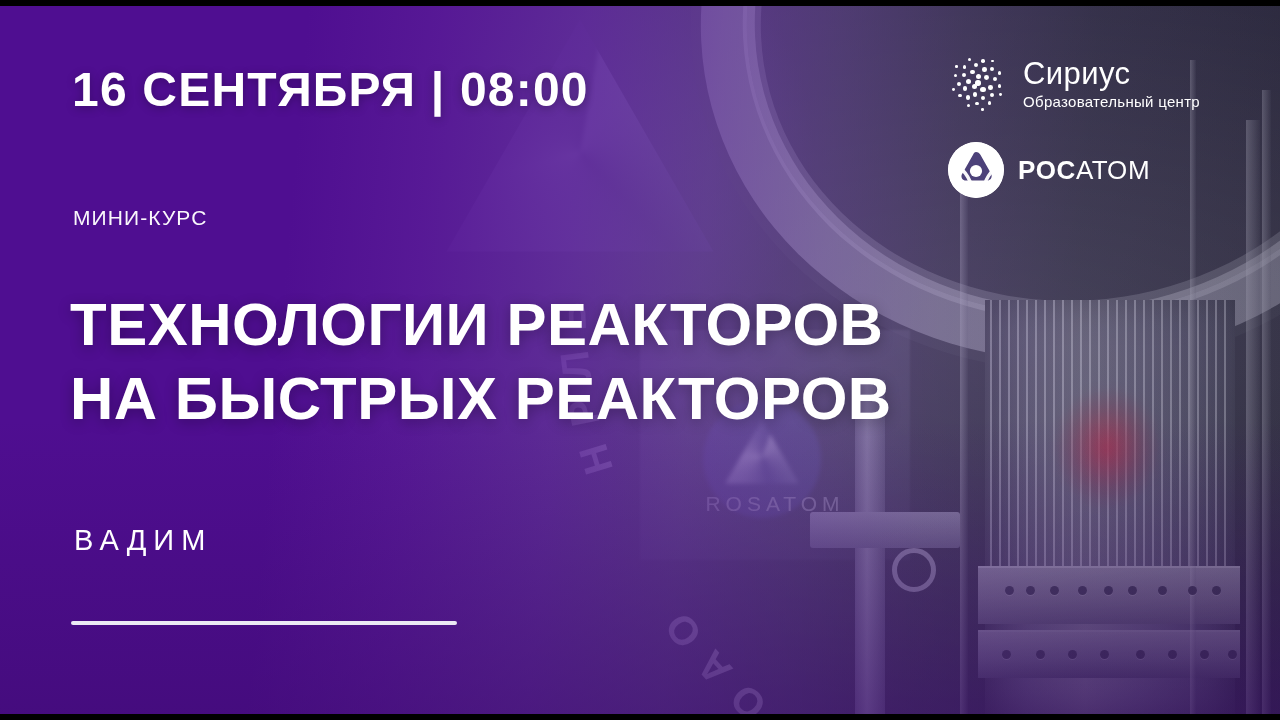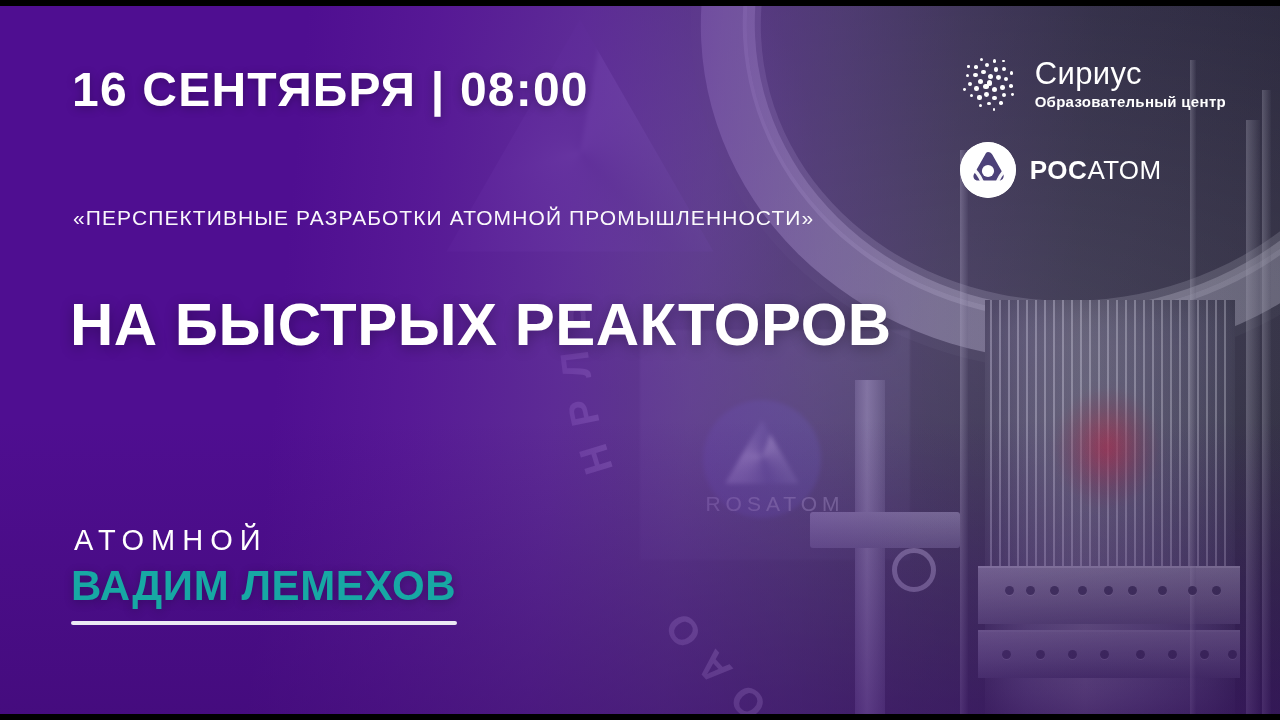--- a/index.html
+++ b/index.html
@@ -234,37 +234,37 @@
   }
   .speaker-role{
     position:absolute;left:72px;top:641px;
     color:#f2eefb;
     font-size:20px;
     font-weight:400;
     letter-spacing:.2px;
   }
 
   
-  .logos{position:absolute;right:54px;top:52px;z-index:40;}
+  .logos{position:absolute;right:80px;top:52px;z-index:40;}
 
   .logo-sirius{
     display:flex;align-items:center;gap:14px;
   }
   .sirius-dots{
     position:relative;width:62px;height:62px;flex:0 0 62px;
   }
   .sirius-dots i{
     position:absolute;border-radius:50%;background:#ffffff;display:block;
   }
   .sirius-words{line-height:1;}
   .sirius-title{
     color:#ffffff;font-size:31px;font-weight:400;letter-spacing:.4px;
   }
   .sirius-sub{
-    color:#ffffff;font-size:15px;font-weight:700;letter-spacing:.3px;margin-top:5px;
+    color:#ffffff;font-size:15px;font-weight:400;letter-spacing:.3px;margin-top:5px;
   }
 
   .logo-rosatom{
     display:flex;align-items:center;gap:14px;margin-top:28px;margin-left:1px;
   }
   .rosatom-mark{
     position:relative;width:56px;height:56px;flex:0 0 56px;border-radius:50%;
     background:#ffffff;overflow:hidden;
   }
   .rosatom-word{
@@ -335,29 +335,29 @@
     </div>
 
   <div class="overlay"></div>
   <div class="overlay-bottom"></div>
 
   <div class="content">
 
     <div class="date">16 СЕНТЯБРЯ | 08:00</div>
 
     <div class="kicker">
-      <div>«ПЕРСПЕКТИВНЫЕ РАЗРАБОТКИ АТОМНОЙ ПРОМЫШЛЕННОСТИ»</div>
+      <div>МИНИ-КУРС</div>
     </div>
 
     <div class="headline">
+      <div>ТЕХНОЛОГИИ РЕАКТОРОВ</div>
       <div>НА БЫСТРЫХ РЕАКТОРОВ</div>
     </div>
 
-    <div class="speaker-label">АТОМНОЙ</div>
-    <div class="speaker-name">ВАДИМ ЛЕМЕХОВ</div>
+    <div class="speaker-label">ВАДИМ</div>
     <div class="divider"></div>
   </div>
 
   <div class="logos">
 
     <div class="logo-sirius">
       <span class="sirius-dots" id="sirius-dots">
           <i style="left: 28.3px; top: 28.3px; width: 5.4px; height: 5.4px;"></i>
           <i style="left: 24.868px; top: 31.5254px; width: 5.315px; height: 5.315px;"></i>
           <i style="left: 28.9676px; top: 21.7467px; width: 5.23px; height: 5.23px;"></i>

